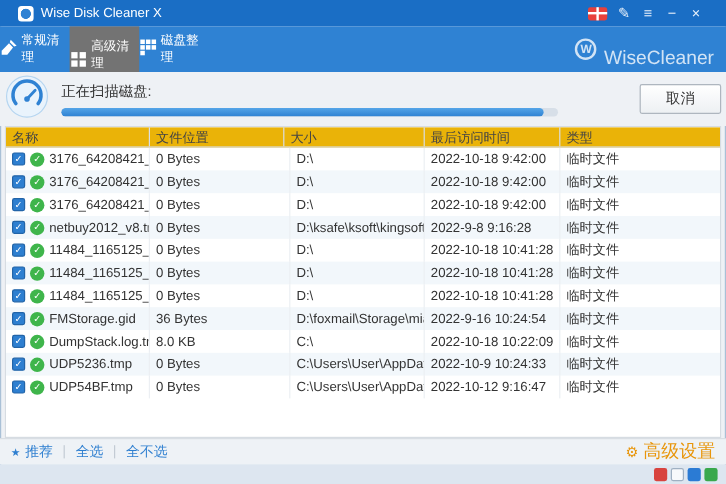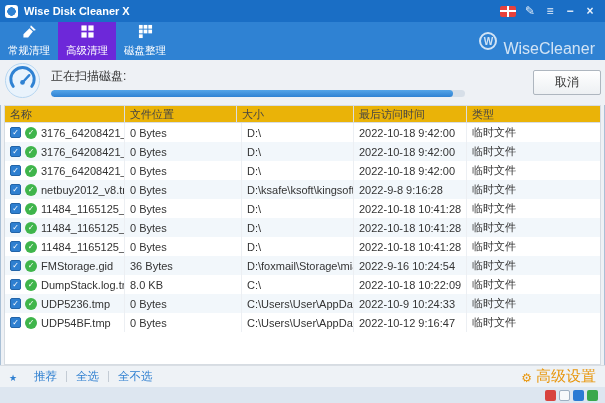--- a/index.html
+++ b/index.html
@@ -3,40 +3,40 @@
 <meta charset="utf-8">
 <style>
   * { box-sizing: border-box; margin: 0; padding: 0; }
   html,body { width:605px; height:403px; overflow:hidden;
     font-family:"Liberation Sans","DejaVu Sans",sans-serif; background:#e3eaf3; }
   .window { width:605px; height:403px; display:flex; flex-direction:column;
     box-shadow: inset 0 0 0 1px #a9c0d6; background:#eef1f5; }
 
   
   .titlebar { height:22px; background:#1a6ec5; display:flex; align-items:center;
-    padding:0 5px; color:#fff; font-size:11px; flex:none;font-weight:bold; }
+    padding:0 15px; color:#fff; font-size:11px; flex:none; }
   .app-icon { width:13px; height:13px; border-radius:3px; flex:none;
     background: radial-gradient(circle at 50% 50%, #2f82d3 0 4px, #fff 4.5px); }
   .tb-title { margin-left:6px; white-space:nowrap; }
   .tb-spacer { flex:1; }
   .tb-btn { width:20px; text-align:center; font-size:12px; line-height:22px;
     color:#eaf2fb; cursor:default; }
   .promo { width:16px; height:11px; background:#e8413c; border-radius:2px;
     position:relative; margin:0 4px; flex:none; }
   .promo::before { content:""; position:absolute; left:0; right:0; top:4px;
     height:2px; background:#fff; }
   .promo::after { content:""; position:absolute; top:0; bottom:0; left:7px;
     width:2px; background:#fff; }
 
   
   .nav { height:38px; background:#2f82d3; display:flex; position:relative;
     flex:none; }
-  .tab { width:58px; display:flex; flex-direction:column; align-items:center;
+  .tab { width:58px; display:flex; flex-direction:row; align-items:center;
     justify-content:center; gap:3px; color:#fff; font-size:10.5px; cursor:pointer; }
-  .tab.active { background:#6d28d9; }
+  .tab.active { background:#737373;align-items:flex-end; }
   .brand { position:absolute; right:10px; top:0; bottom:0; display:flex;
     align-items:center; gap:6px; color:rgba(255,255,255,0.78); }
   .brand-circle { width:18px; height:18px; border:2px solid rgba(255,255,255,0.78);
     border-radius:50%; display:flex; align-items:center; justify-content:center;
     font-size:10px; font-weight:bold; }
   .brand-name { font-size:16px;margin-top:16px; }
 
   
   .scan { height:45px; display:flex; align-items:center; padding:0 4px;
     gap:10px; background:#eef1f5; flex:none; }
@@ -76,21 +76,21 @@
   .ok-icon { width:12px; height:12px; flex:none; background:#3fb54b;
     border-radius:50%; color:#fff; font-size:8px; line-height:12px;
     text-align:center; }
   .ok-icon::after { content:"✓"; }
   .cell .txt { overflow:hidden; white-space:nowrap; }
 
   
   .footer { height:22px; background:#eef2f6; border-top:1px solid #d9dee4;
     display:flex; align-items:center; padding:0 9px; font-size:11.5px;
     color:#2e7fd0; gap:9px; flex:none; }
-  .link { cursor:pointer; display:flex; align-items:center; gap:17px; }
+  .link { cursor:pointer; display:flex; align-items:center; gap:4px; }
   .rec-icon::before { content:"★"; font-size:9px; color:#2e7fd0; }
   .vsep { width:1px; height:11px; background:#c3cbd4; }
   .settings { margin-left:auto; color:#e8960c; display:flex; align-items:center;
     gap:4px; cursor:pointer; font-size:15px; }
   .gear-icon::before { content:"⚙"; font-size:12px; color:#e8960c; }
 
   
   .bottom-strip { height:16px; background:#dde6f0; display:flex;
     justify-content:flex-end; align-items:center; gap:3px; padding:0 7px;
     flex:none; }

